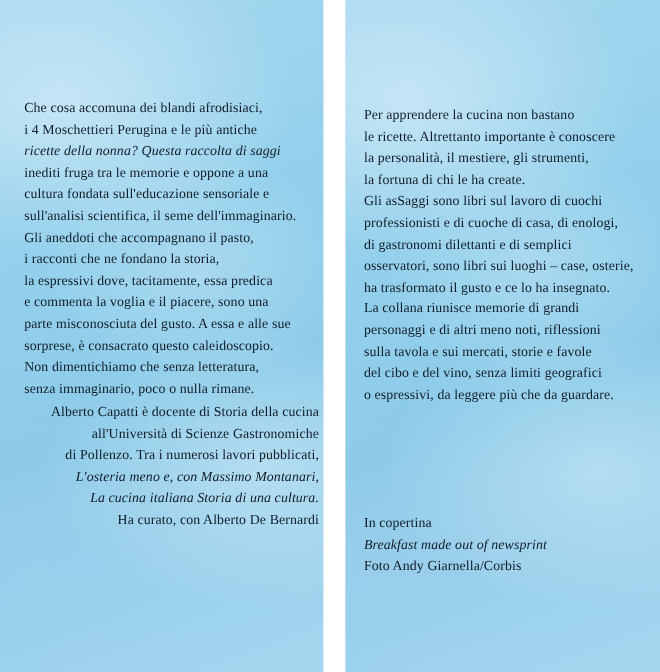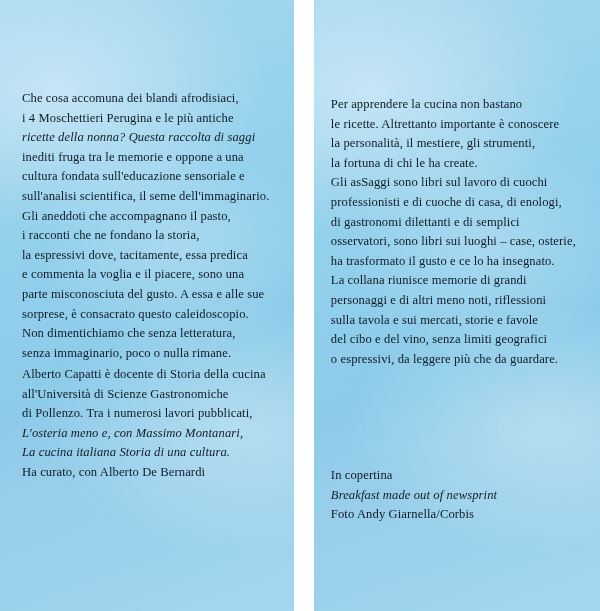--- a/index.html
+++ b/index.html
@@ -59,23 +59,24 @@
     letter-spacing: 0.1px;
   }
   .left-col-1 {
     position: absolute;
     left: 22px;
     top: 89px;
     width: 252px;
   }
   .left-col-2 {
     position: absolute;
-    left: 22px;
+    left: 32px;
     top: 365px;
     width: 258px;
+    text-align: right;
   }
   .right-col-1 {
     position: absolute;
     left: 17px;
     top: 95px;
     width: 250px;
   }
   .right-col-2 {
     position: absolute;
     left: 17px;

